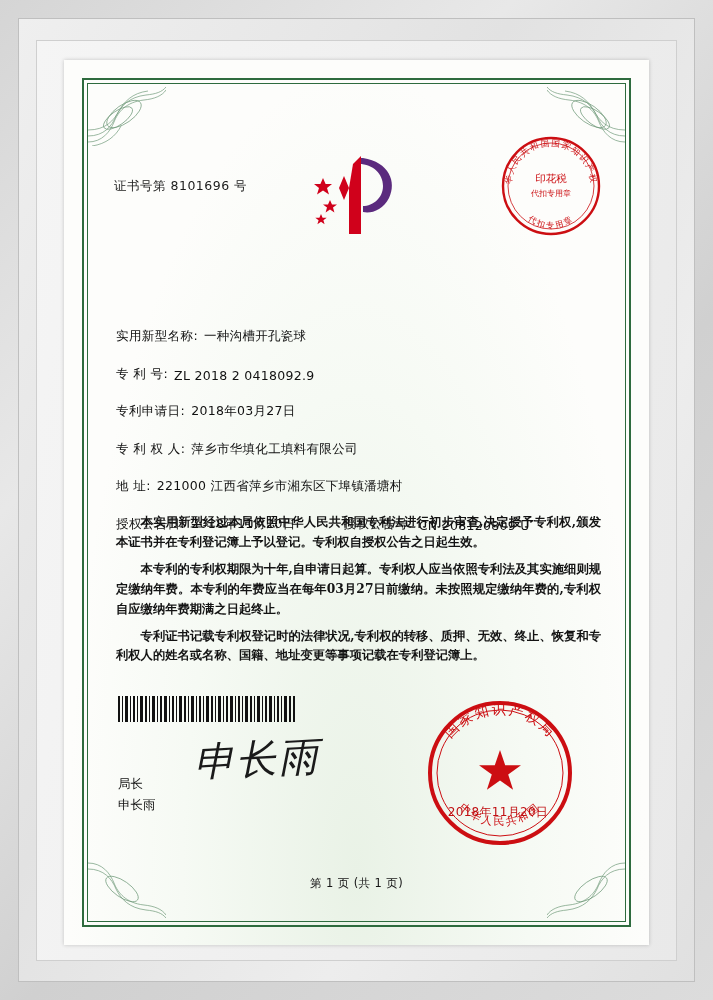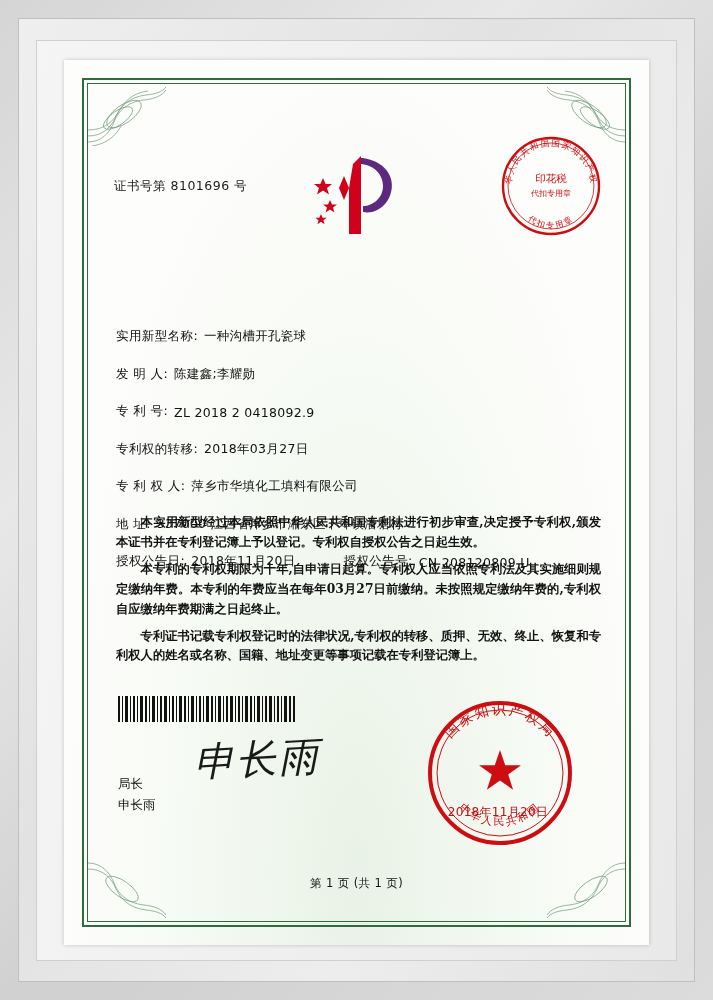--- a/index.html
+++ b/index.html
@@ -306,38 +306,34 @@
         <text x="52" y="62" text-anchor="middle" font-size="8" fill="#cc0e12" font-family="'DejaVu Sans',sans-serif">代扣专用章</text>
       </svg>
 
 
       <div class="fields">
         <div class="field-row">
           <span class="field-label">实用新型名称:</span>
           <span class="field-value">一种沟槽开孔瓷球</span>
         </div>
         <div class="field-row">
-          <span class="field-label">发 明 人:</span>
-          <span class="field-value">陈建鑫;李耀勋</span>
-        </div>
-        <div class="field-row">
           <span class="field-label">专 利 号:</span>
           <span class="field-value">ZL 2018 2 0418092.9</span>
         </div>
         <div class="field-row">
-          <span class="field-label">专利权的转移:</span>
+          <span class="field-label">专利申请日:</span>
           <span class="field-value">2018年03月27日</span>
         </div>
         <div class="field-row">
           <span class="field-label">专 利 权 人:</span>
           <span class="field-value">萍乡市华填化工填料有限公司</span>
         </div>
         <div class="field-row">
           <span class="field-label">地 址:</span>
-          <span class="field-value">337000 江西省萍乡市湘东区下埠镇潘塘村</span>
+          <span class="field-value">221000 江西省萍乡市湘东区下埠镇潘塘村</span>
         </div>
         <div class="field-row two-col">
           <span class="field-label">授权公告日:</span>
           <span class="field-value">2018年11月20日</span>
           <span class="spacer-col"></span>
           <span class="field-label">授权公告号:</span>
           <span class="field-value">CN 208120809 U</span>
         </div>
       </div>
 

